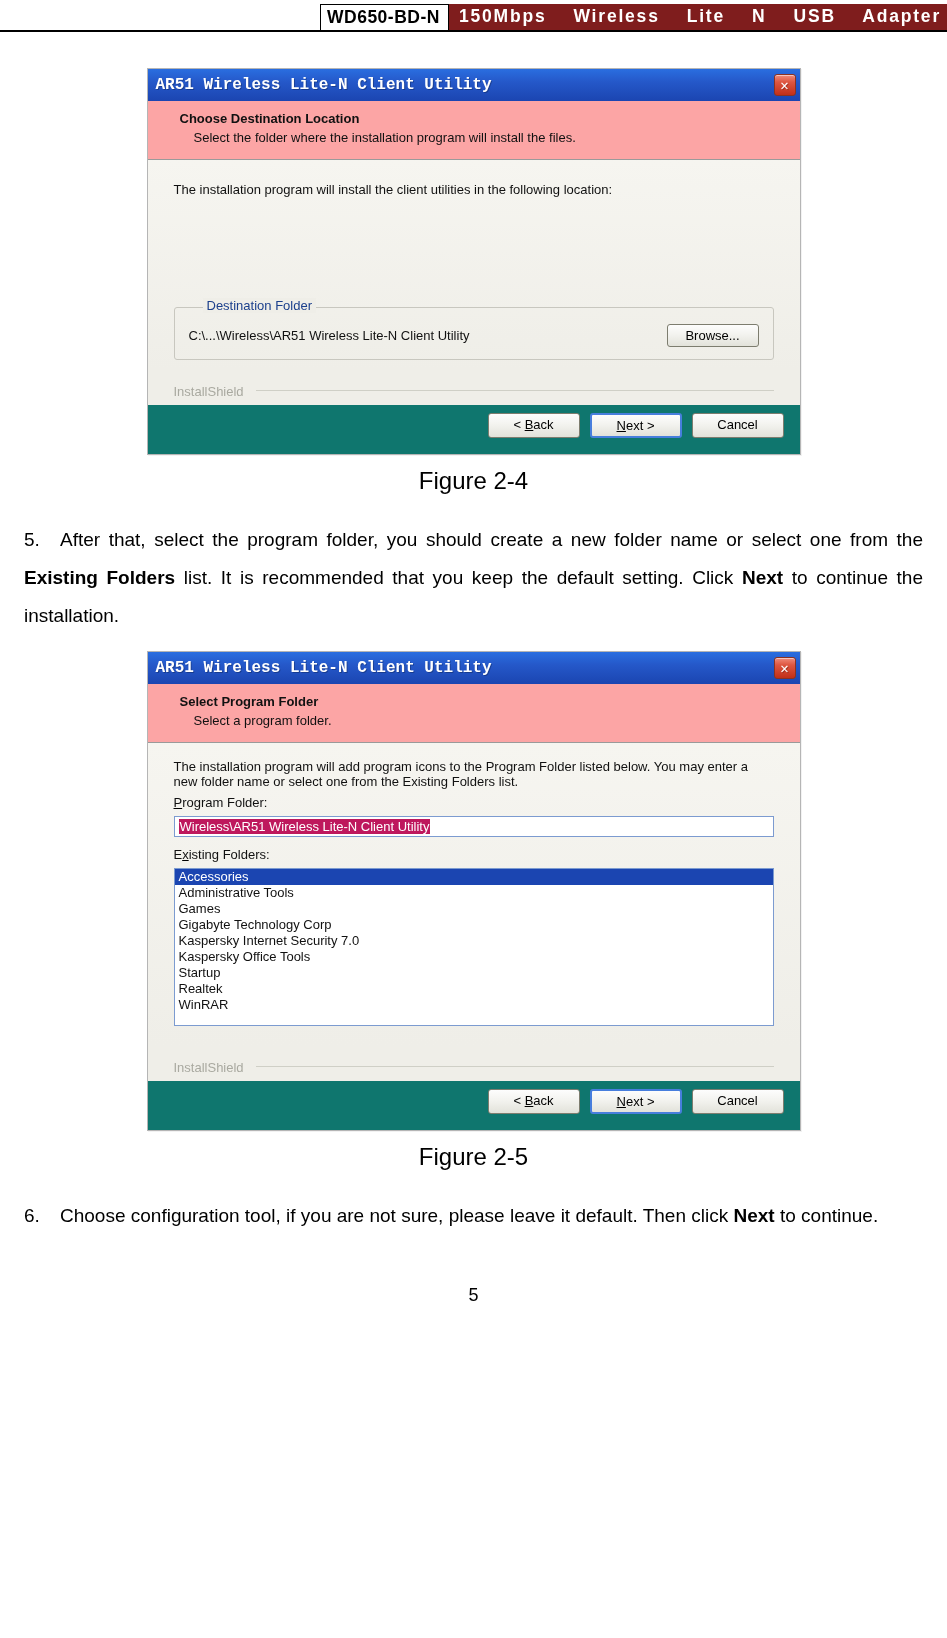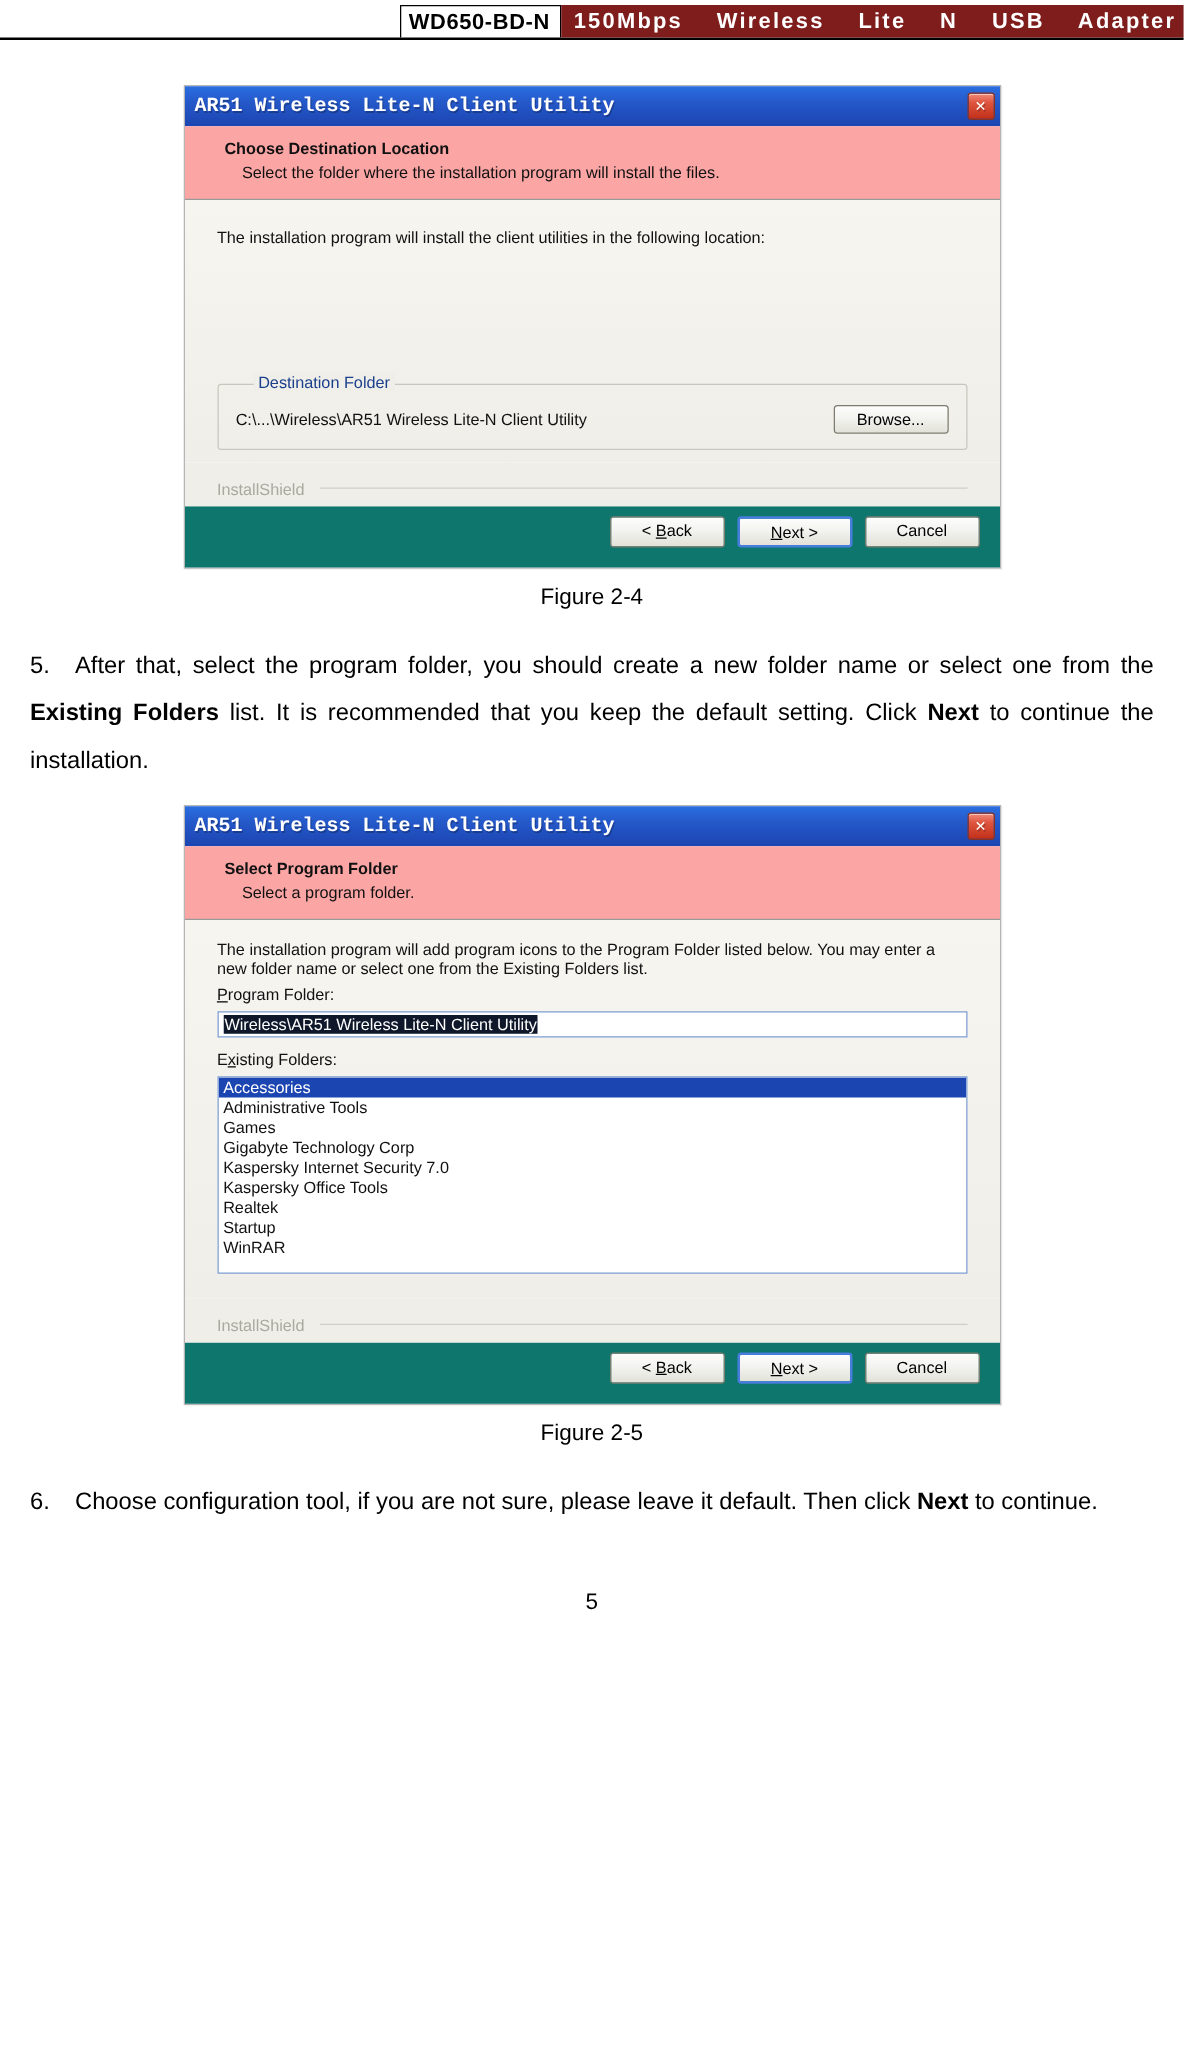--- a/index.html
+++ b/index.html
@@ -132,21 +132,21 @@
     position: absolute; top: 20px; right: 26px; left: 108px;
     border-top: 1px solid #cfcfc6;
   }
   .buttonbar {
     background: #0f766e;
     padding: 8px 16px 16px 16px;
     display: flex; justify-content: flex-end; gap: 10px;
   }
   .figure-caption {
     text-align: center;
-    font-size: 18px;
+    font-size: 24px;
     margin-top: 12px;
   }
   .body-text {
     font-size: 19px;
     line-height: 2;
     padding: 0 24px;
     margin-top: 26px;
     text-align: justify;
   }
   .list-num {
@@ -165,21 +165,21 @@
   .inputbox, .listbox {
     width: 100%;
     border: 1px solid #7c9bd0;
     background: #fff;
     font-family: Tahoma, Arial, sans-serif;
     font-size: 13px;
   }
   .inputbox { padding: 2px 4px; }
   .inputbox .selected {
     display: inline-block;
-    background: #0f172a;
+    background: #be185d;
     color: #fff;
     padding: 0 1px;
     text-align: right;
   }
   .listbox {
     height: 158px;
     margin-bottom: 10px;
     overflow: hidden;
   }
   .listbox .row { padding: 0 4px; line-height: 16px; white-space: nowrap; }
@@ -250,22 +250,22 @@
       <p><span class="label-u">P</span>rogram Folder:</p>
       <div class="inputbox"><span class="selected">Wireless\AR51 Wireless Lite-N Client Utility</span></div>
       <p style="margin-top:10px">E<span class="label-u">x</span>isting Folders:</p>
       <div class="listbox">
         <div class="row sel">Accessories</div>
         <div class="row">Administrative Tools</div>
         <div class="row">Games</div>
         <div class="row">Gigabyte Technology Corp</div>
         <div class="row">Kaspersky Internet Security 7.0</div>
         <div class="row">Kaspersky Office Tools</div>
+        <div class="row">Startup</div>
         <div class="row">Realtek</div>
-        <div class="row">Startup</div>
         <div class="row">WinRAR</div>
       </div>
     </div>
     <div class="footer-brand">
       <span>InstallShield</span>
       <div class="line"></div>
     </div>
     <div class="buttonbar">
       <div class="win-btn">&lt; <u>B</u>ack</div>
       <div class="win-btn default"><u>N</u>ext &gt;</div>

